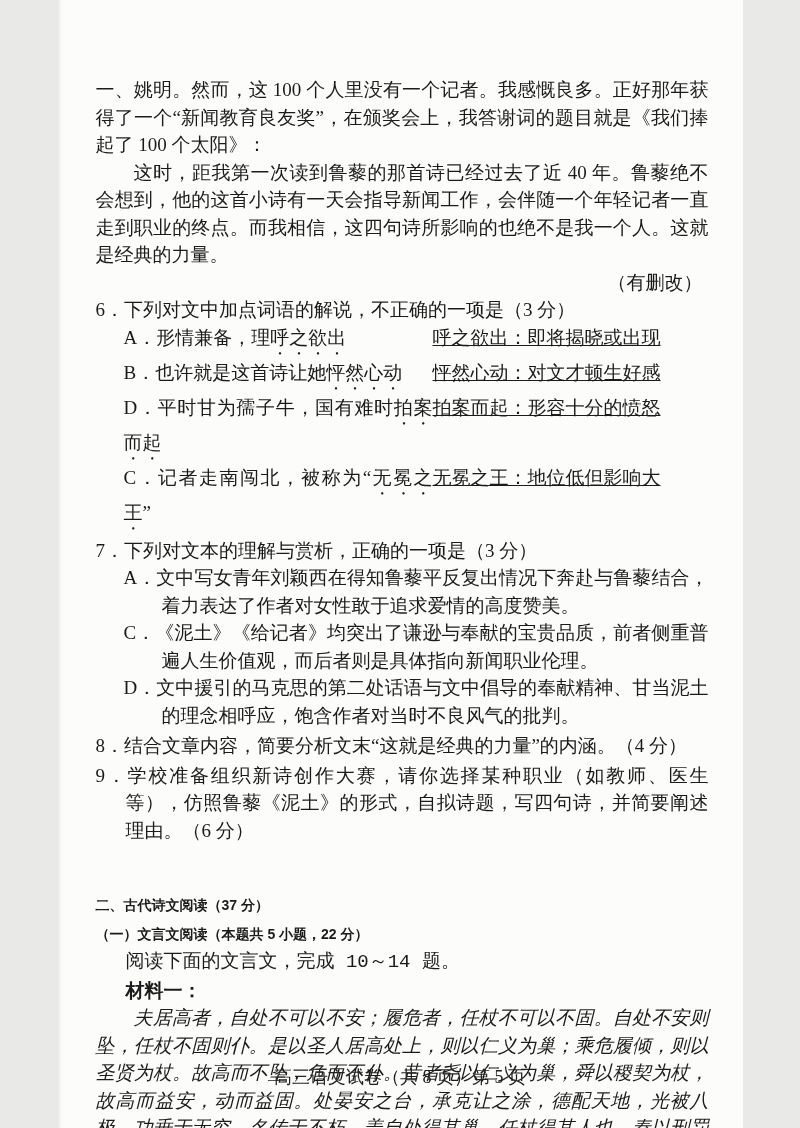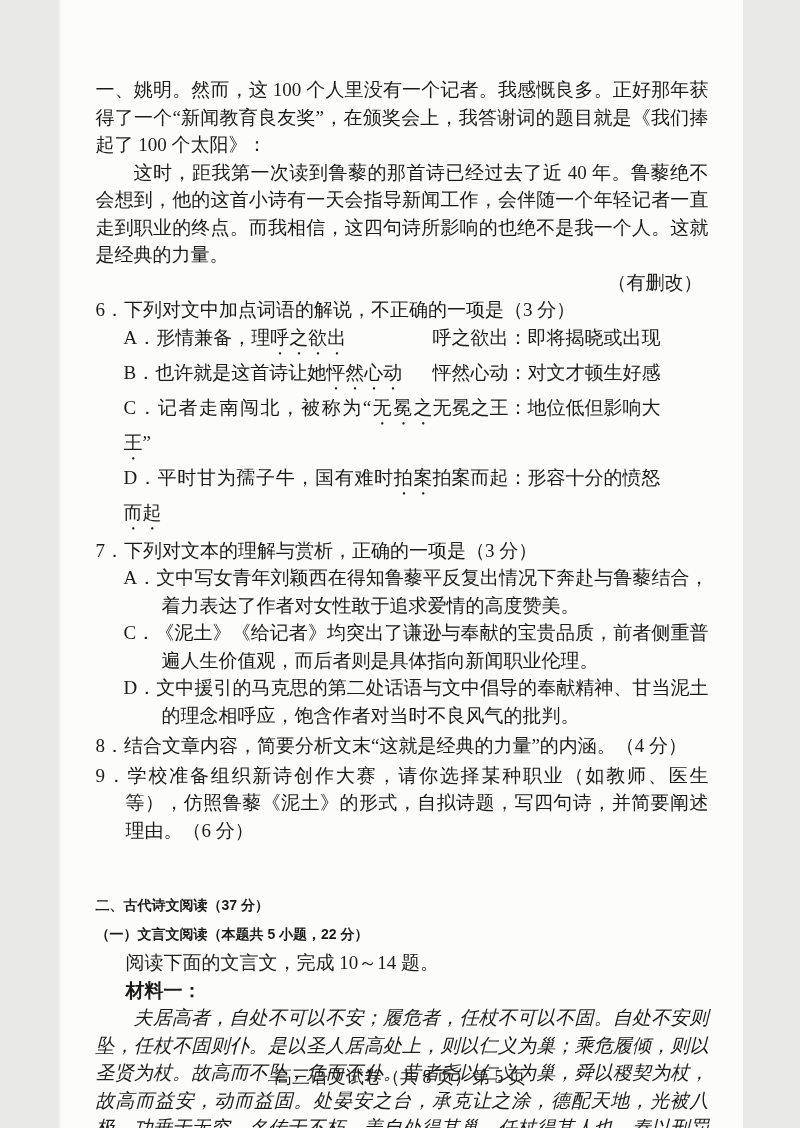--- a/index.html
+++ b/index.html
@@ -29,34 +29,34 @@
   .attribution{text-align:right;padding-right:6px;}
   .emph{
     -webkit-text-emphasis:filled dot #1b1b1b;
     -webkit-text-emphasis-position:under right;
     text-emphasis:filled dot #1b1b1b;
     text-emphasis-position:under right;
   }
   .stem{margin:0;}
   .q6-row{display:flex;}
   .q6-left{flex:0 0 337px;box-sizing:border-box;padding-left:28px;}
-  .q6-gloss{flex:1;}
+  .q6-gloss{flex:1;text-decoration:underline;}
   .q7-opt{padding-left:66px;text-indent:-38px;}
   .hang{padding-left:30px;text-indent:-30px;}
   .q7-block{margin-top:3px;}
   .q8-line{margin-top:3px;}
   .q9-line{margin-top:2px;}
   .section2{margin-top:47px;}
   .h-bold{
     font-family:"Liberation Sans","DejaVu Sans",sans-serif;
     font-weight:bold;
     font-size:14px;
     line-height:29px;
   }
-  .instr{padding-left:30px;}
+  .instr{padding-left:30px;font-family:Liberation Mono, monospace;}
   .mat-label{
     padding-left:30px;
     font-family:"Liberation Sans","DejaVu Sans",sans-serif;
     font-weight:bold;
   }
   .classical{
     text-indent:2em;
     font-style:italic;
   }
   .footer{
@@ -88,27 +88,27 @@
         <span class="q6-left"><span>A．形情兼备，理</span><span class="emph">呼之欲出</span><span></span></span>
         <span class="q6-gloss">呼之欲出：即将揭晓或出现</span>
       </div>
 
       <div class="q6-row">
         <span class="q6-left"><span>B．也许就是这首诗让她</span><span class="emph">怦然心动</span><span></span></span>
         <span class="q6-gloss">怦然心动：对文才顿生好感</span>
       </div>
 
       <div class="q6-row">
-        <span class="q6-left"><span>C．记者走南闯北，被称为“</span><span class="emph">无冕之王</span><span>”</span></span>
-        <span class="q6-gloss">无冕之王：地位低但影响大</span>
+        <span class="q6-left"><span>D．平时甘为孺子牛，国有难时</span><span class="emph">拍案而起</span><span></span></span>
+        <span class="q6-gloss">拍案而起：形容十分的愤怒</span>
       </div>
 
       <div class="q6-row">
-        <span class="q6-left"><span>D．平时甘为孺子牛，国有难时</span><span class="emph">拍案而起</span><span></span></span>
-        <span class="q6-gloss">拍案而起：形容十分的愤怒</span>
+        <span class="q6-left"><span>C．记者走南闯北，被称为“</span><span class="emph">无冕之王</span><span>”</span></span>
+        <span class="q6-gloss">无冕之王：地位低但影响大</span>
       </div>
     </div>
 
     <div class="question q7-block">
       <p class="stem">7．下列对文本的理解与赏析，正确的一项是（3 分）</p>
       <p class="q7-opt">A．文中写女青年刘颖西在得知鲁藜平反复出情况下奔赴与鲁藜结合，着力表达了作者对女性敢于追求爱情的高度赞美。</p>
       <p class="q7-opt">C．《泥土》《给记者》均突出了谦逊与奉献的宝贵品质，前者侧重普遍人生价值观，而后者则是具体指向新闻职业伦理。</p>
       <p class="q7-opt">D．文中援引的马克思的第二处话语与文中倡导的奉献精神、甘当泥土的理念相呼应，饱含作者对当时不良风气的批判。</p>
     </div>
 

